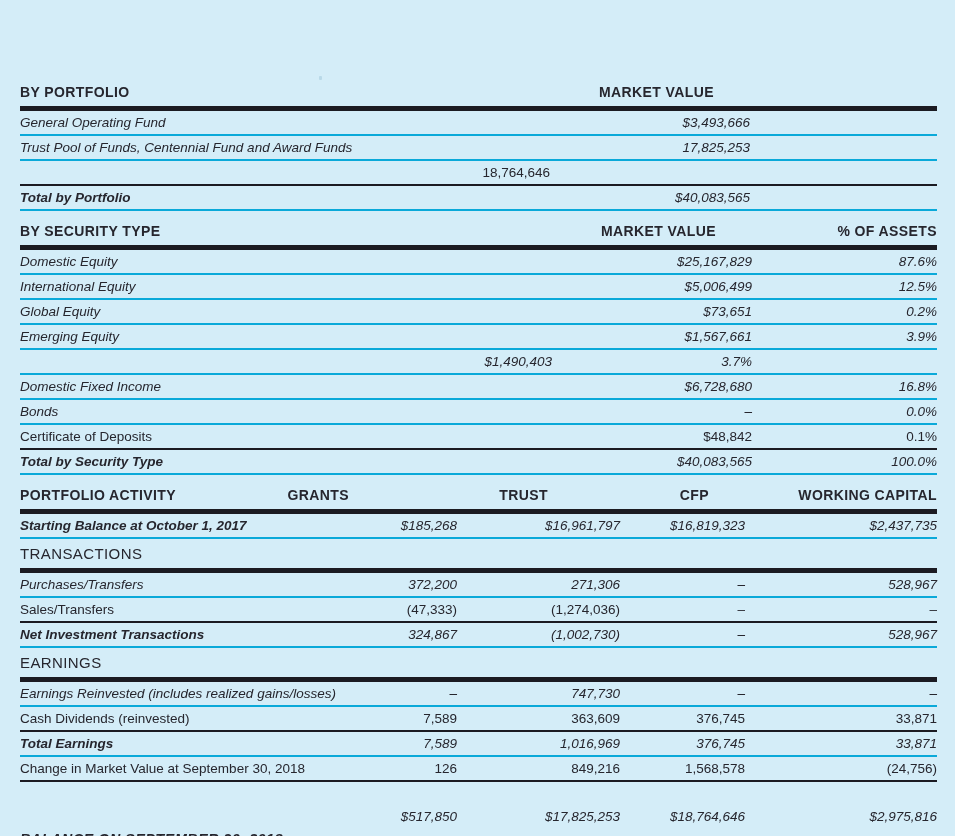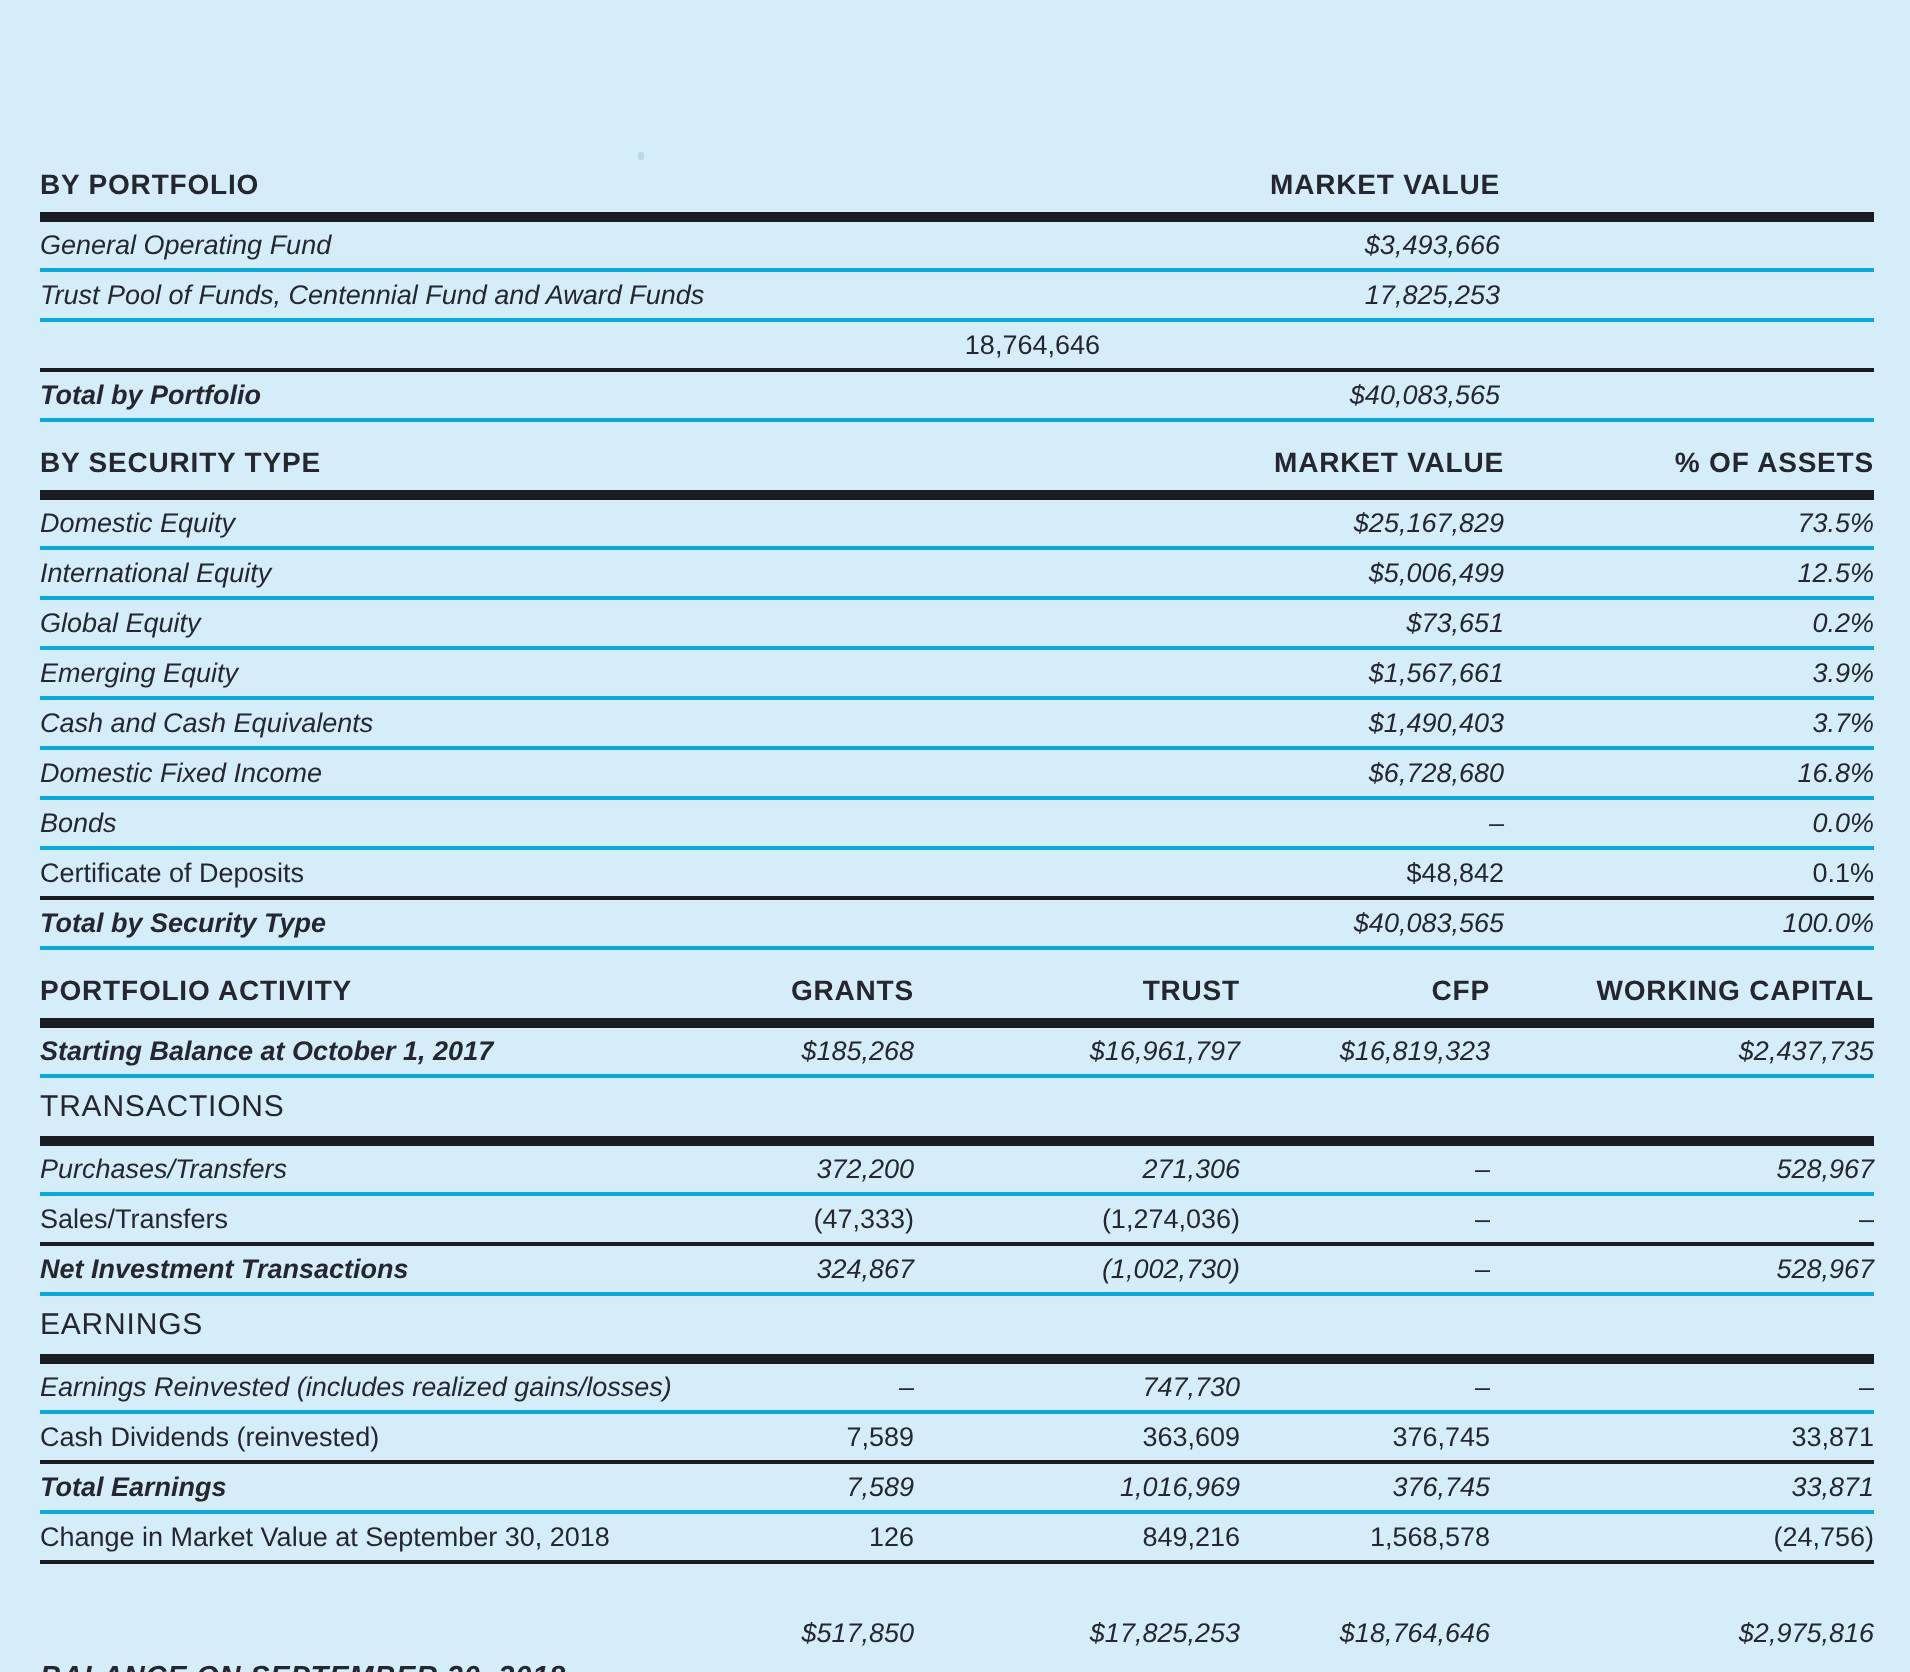--- a/index.html
+++ b/index.html
@@ -21,20 +21,21 @@
   .section { margin-top: 12px; }
   .section.first { margin-top: 0; }
 
   
   .thead {
     display: grid; align-items: end;
     padding-bottom: 5px;
     border-bottom: 5px solid #1b1b22;
     font-weight: bold; font-size: 14px; line-height: 17px;
     letter-spacing: 0.4px;
+    gap: 36px;
   }
 
   
   .row {
     display: grid; align-items: center;
     padding: 4px 0 3px;
     font-size: 13.5px; line-height: 16px;
   }
   .bb-cyan  { border-bottom: 2px solid #0aa9d9; font-style: italic; }
   .bb-dark  { border-bottom: 2px solid #1b1b22; }
@@ -98,39 +99,38 @@
 
   <div class="section">
     <div class="thead g-security">
       <span class="lbl">BY SECURITY TYPE</span>
       <span class="num">MARKET VALUE</span>
       <span class="num">% OF ASSETS</span>
     </div>
     <div class="row g-security bb-cyan">
       <span class="lbl">Domestic Equity</span>
       <span class="num">$25,167,829</span>
-      <span class="num">73.5%</span>
+      <span class="num">87.6%</span>
     </div>
     <div class="row g-security bb-cyan">
       <span class="lbl">International Equity</span>
       <span class="num">$5,006,499</span>
       <span class="num">12.5%</span>
     </div>
     <div class="row g-security bb-cyan">
       <span class="lbl">Global Equity</span>
       <span class="num">$73,651</span>
       <span class="num">0.2%</span>
     </div>
     <div class="row g-security bb-cyan">
       <span class="lbl">Emerging Equity</span>
       <span class="num">$1,567,661</span>
       <span class="num">3.9%</span>
     </div>
     <div class="row g-security bb-cyan">
-      <span class="lbl">Cash and Cash Equivalents</span>
       <span class="num">$1,490,403</span>
       <span class="num">3.7%</span>
     </div>
     <div class="row g-security bb-cyan">
       <span class="lbl">Domestic Fixed Income</span>
       <span class="num">$6,728,680</span>
       <span class="num">16.8%</span>
     </div>
     <div class="row g-security bb-cyan">
       <span class="lbl">Bonds</span>

